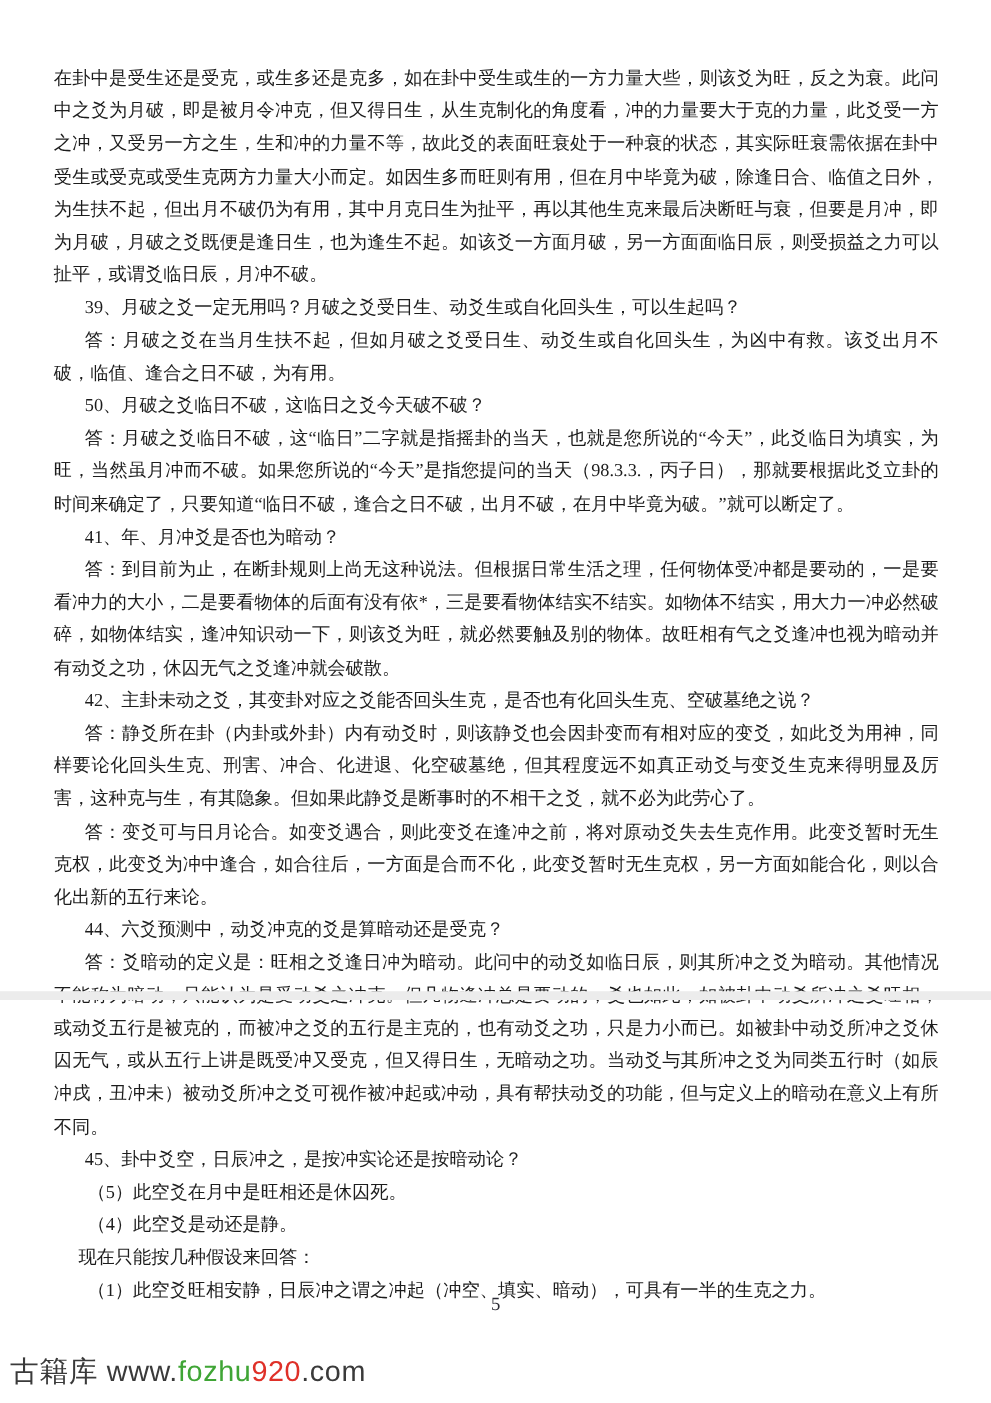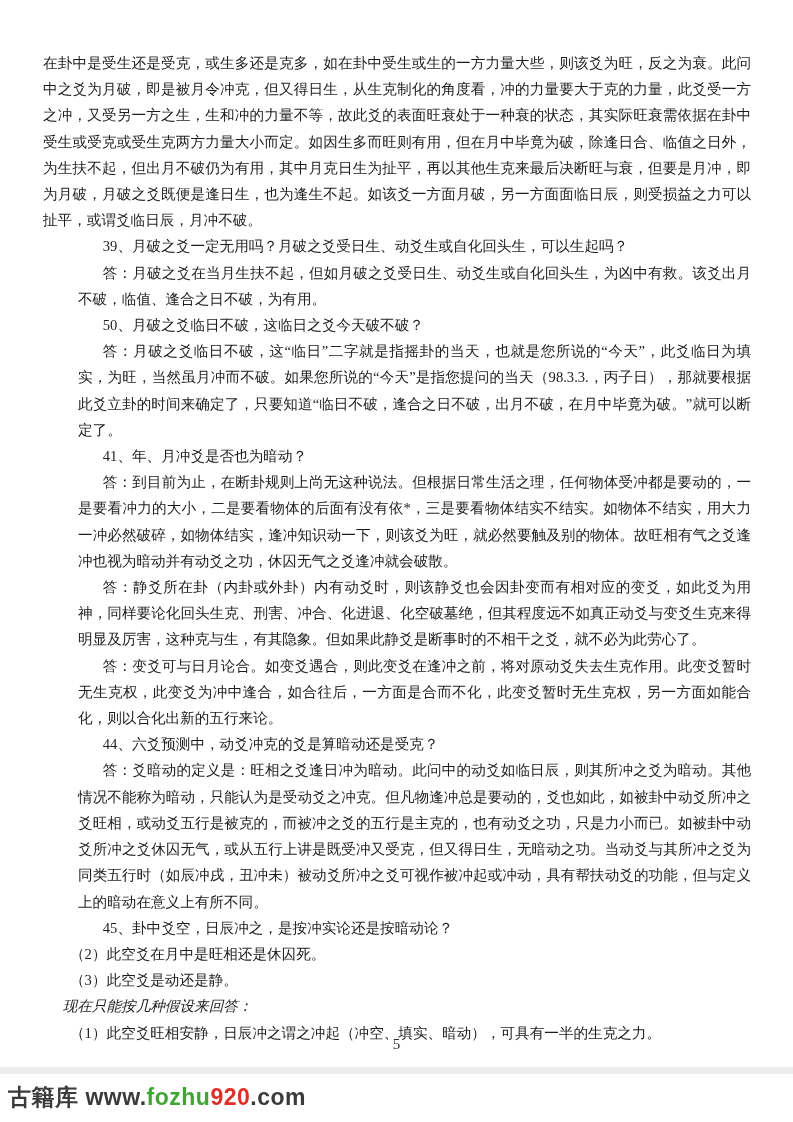--- a/index.html
+++ b/index.html
@@ -6,51 +6,51 @@
   body {
     width: 793px; height: 1122px;
     background: #ffffff;
     position: relative;
     overflow: hidden;
     font-family: "Liberation Serif", "DejaVu Serif", serif;
   }
   .page {
     position: absolute;
     left: 0; top: 0;
-    width: 793px; height: 1074px;
+    width: 793px; height: 800px;
     background: #fff;
   }
   .text-block {
     position: absolute;
     left: 43px; top: 50px;
     width: 708px;
     color: var(--text-color, #1c1c1c);
     font-size: 14.6px;
     line-height: 26.2px;
     text-align: justify;
     text-justify: inter-ideograph;
   }
   .para { margin: 0; padding: 0; }
   .para.flush  { text-indent: 0; }
-  .para.indent { text-indent: 1.7em; margin-left: 35px; }
+  .para.indent { text-indent: 1.7em; }
   .para.list   { text-indent: 1.85em; }
-  .para.lead   { text-indent: 1.35em; font-style: italic; }
+  .para.lead   { text-indent: 1.35em; }
   .page-number {
     position: absolute;
     top: 1036px; left: 0;
     width: 793px;
     text-align: center;
     font-size: 15px;
     color: #2a2a33;
   }
   .footer-logo {
     position: absolute;
     left: 8px; top: 1082px;
     font-family: "Liberation Sans", "DejaVu Sans", sans-serif;
-    font-weight: 700;
+    font-weight: 400;
     font-size: 23px;
     letter-spacing: 0.5px;
     white-space: nowrap;
   }
   .footer-logo .dark  { color: #3a3a3a; }
   .footer-logo .green { color: var(--accent-green, #3fa535); }
   .footer-logo .red   { color: var(--accent-red, #df3028); }
   .bottom-edge {
     position: absolute;
     left: 0; bottom: 0;
@@ -64,27 +64,28 @@
 <div class="page">
 
   <div class="text-block">
       <p class="para flush">在卦中是受生还是受克，或生多还是克多，如在卦中受生或生的一方力量大些，则该爻为旺，反之为衰。此问中之爻为月破，即是被月令冲克，但又得日生，从生克制化的角度看，冲的力量要大于克的力量，此爻受一方之冲，又受另一方之生，生和冲的力量不等，故此爻的表面旺衰处于一种衰的状态，其实际旺衰需依据在卦中受生或受克或受生克两方力量大小而定。如因生多而旺则有用，但在月中毕竟为破，除逢日合、临值之日外，为生扶不起，但出月不破仍为有用，其中月克日生为扯平，再以其他生克来最后决断旺与衰，但要是月冲，即为月破，月破之爻既便是逢日生，也为逢生不起。如该爻一方面月破，另一方面面临日辰，则受损益之力可以扯平，或谓爻临日辰，月冲不破。</p>
       <p class="para indent">39、月破之爻一定无用吗？月破之爻受日生、动爻生或自化回头生，可以生起吗？</p>
       <p class="para indent">答：月破之爻在当月生扶不起，但如月破之爻受日生、动爻生或自化回头生，为凶中有救。该爻出月不破，临值、逢合之日不破，为有用。</p>
       <p class="para indent">50、月破之爻临日不破，这临日之爻今天破不破？</p>
       <p class="para indent">答：月破之爻临日不破，这“临日”二字就是指摇卦的当天，也就是您所说的“今天”，此爻临日为填实，为旺，当然虽月冲而不破。如果您所说的“今天”是指您提问的当天（98.3.3.，丙子日），那就要根据此爻立卦的时间来确定了，只要知道“临日不破，逢合之日不破，出月不破，在月中毕竟为破。”就可以断定了。</p>
       <p class="para indent">41、年、月冲爻是否也为暗动？</p>
       <p class="para indent">答：到目前为止，在断卦规则上尚无这种说法。但根据日常生活之理，任何物体受冲都是要动的，一是要看冲力的大小，二是要看物体的后面有没有依*，三是要看物体结实不结实。如物体不结实，用大力一冲必然破碎，如物体结实，逢冲知识动一下，则该爻为旺，就必然要触及别的物体。故旺相有气之爻逢冲也视为暗动并有动爻之功，休囚无气之爻逢冲就会破散。</p>
+      <p class="para indent">42、主卦未动之爻，其变卦对应之爻能否回头生克，是否也有化回头生克、空破墓绝之说？</p>
       <p class="para indent">答：静爻所在卦（内卦或外卦）内有动爻时，则该静爻也会因卦变而有相对应的变爻，如此爻为用神，同样要论化回头生克、刑害、冲合、化进退、化空破墓绝，但其程度远不如真正动爻与变爻生克来得明显及厉害，这种克与生，有其隐象。但如果此静爻是断事时的不相干之爻，就不必为此劳心了。</p>
       <p class="para indent">答：变爻可与日月论合。如变爻遇合，则此变爻在逢冲之前，将对原动爻失去生克作用。此变爻暂时无生克权，此变爻为冲中逢合，如合往后，一方面是合而不化，此变爻暂时无生克权，另一方面如能合化，则以合化出新的五行来论。</p>
       <p class="para indent">44、六爻预测中，动爻冲克的爻是算暗动还是受克？</p>
       <p class="para indent">答：爻暗动的定义是：旺相之爻逢日冲为暗动。此问中的动爻如临日辰，则其所冲之爻为暗动。其他情况不能称为暗动，只能认为是受动爻之冲克。但凡物逢冲总是要动的，爻也如此，如被卦中动爻所冲之爻旺相，或动爻五行是被克的，而被冲之爻的五行是主克的，也有动爻之功，只是力小而已。如被卦中动爻所冲之爻休囚无气，或从五行上讲是既受冲又受克，但又得日生，无暗动之功。当动爻与其所冲之爻为同类五行时（如辰冲戌，丑冲未）被动爻所冲之爻可视作被冲起或冲动，具有帮扶动爻的功能，但与定义上的暗动在意义上有所不同。</p>
       <p class="para indent">45、卦中爻空，日辰冲之，是按冲实论还是按暗动论？</p>
-      <p class="para list">（2）此空爻在月中是旺相还是休囚死。</p>
-      <p class="para list">（3）此空爻是动还是静。</p>
+      <p class="para list">（5）此空爻在月中是旺相还是休囚死。</p>
+      <p class="para list">（4）此空爻是动还是静。</p>
       <p class="para lead">现在只能按几种假设来回答：</p>
       <p class="para list">（1）此空爻旺相安静，日辰冲之谓之冲起（冲空、填实、暗动），可具有一半的生克之力。</p>
     </div>
 
   <div class="page-number">5</div>
 
   <div class="footer-logo">
     <span class="dark">古籍库</span><span class="dark"> www.</span><span class="green">fozhu</span><span class="red">920</span><span class="dark">.com</span>
   </div>
 

